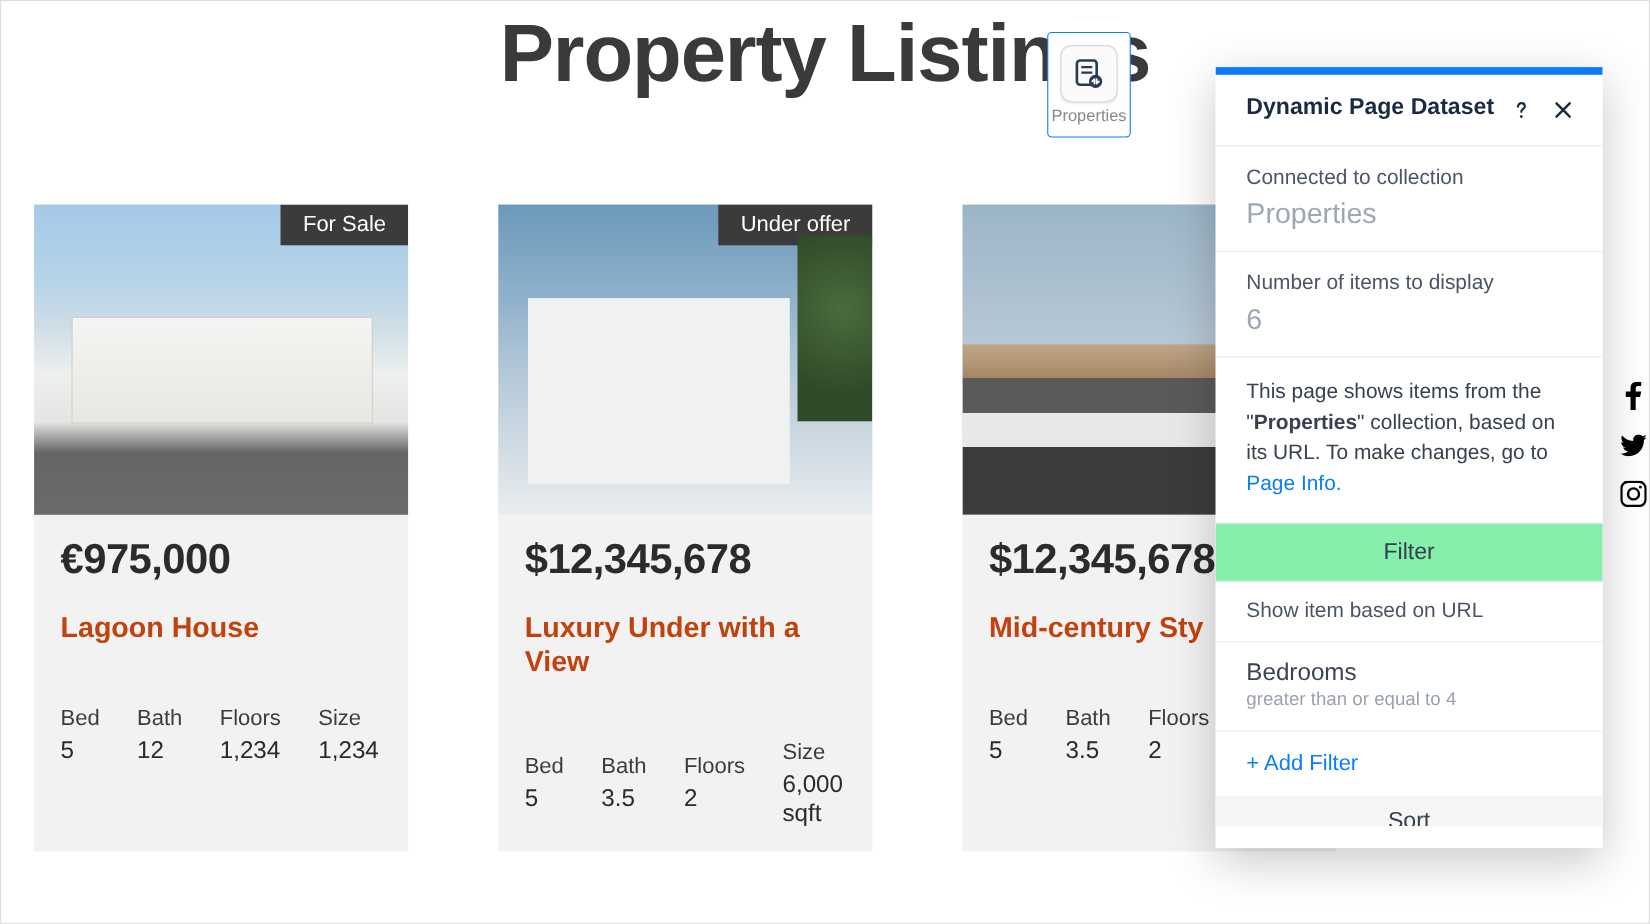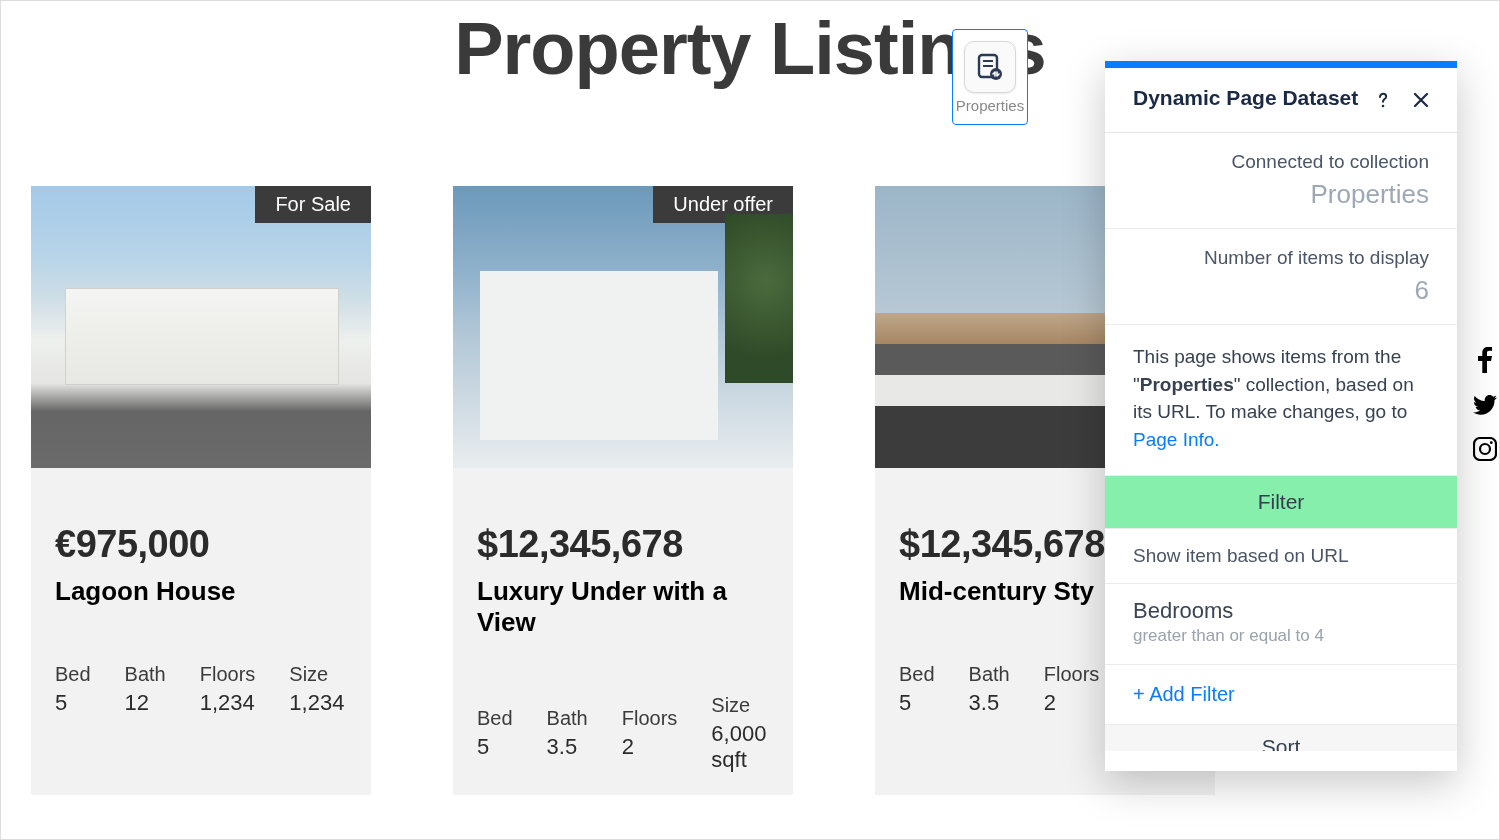--- a/index.html
+++ b/index.html
@@ -87,27 +87,26 @@
       padding: 7px 20px;
     }
     .card-body {
       padding: 20px 24px 22px;
     }
     .price {
       font-size: 38px;
       font-weight: 600;
       color: #2b2b2b;
       letter-spacing: -0.5px;
-      margin-top: 35px;
     }
     .name {
       font-size: 26px;
       font-weight: 800;
-      color: #000000;
-      margin-top: 10px;
+      color: #c2410c;
+      margin-top: 24px;
     }
     .stats {
       display: flex;
       gap: 34px;
       margin-top: 56px;
       align-items: center;
     }
     .stat .label { font-size: 20px; color: #3b3b3b; }
     .stat .value { font-size: 22px; color: #2b2b2b; margin-top: 4px; }
 
@@ -147,21 +146,20 @@
       align-items: center;
       justify-content: center;
       color: #1a2a44;
       cursor: pointer;
       font-size: 20px;
       margin-left: 10px;
     }
     .section {
       padding: 18px 28px;
       border-bottom: 1px solid #ececec;
-      text-align: right;
     }
     .section .field-label { font-size: 19px; color: #4a5568; }
     .section .field-value { font-size: 26px; color: #9ea8b5; margin-top: 6px; }
     .desc-section {
       padding: 18px 28px 22px;
       font-size: 19px;
       color: #374151;
       line-height: 1.45;
       border-bottom: 1px solid #ececec;
     }

